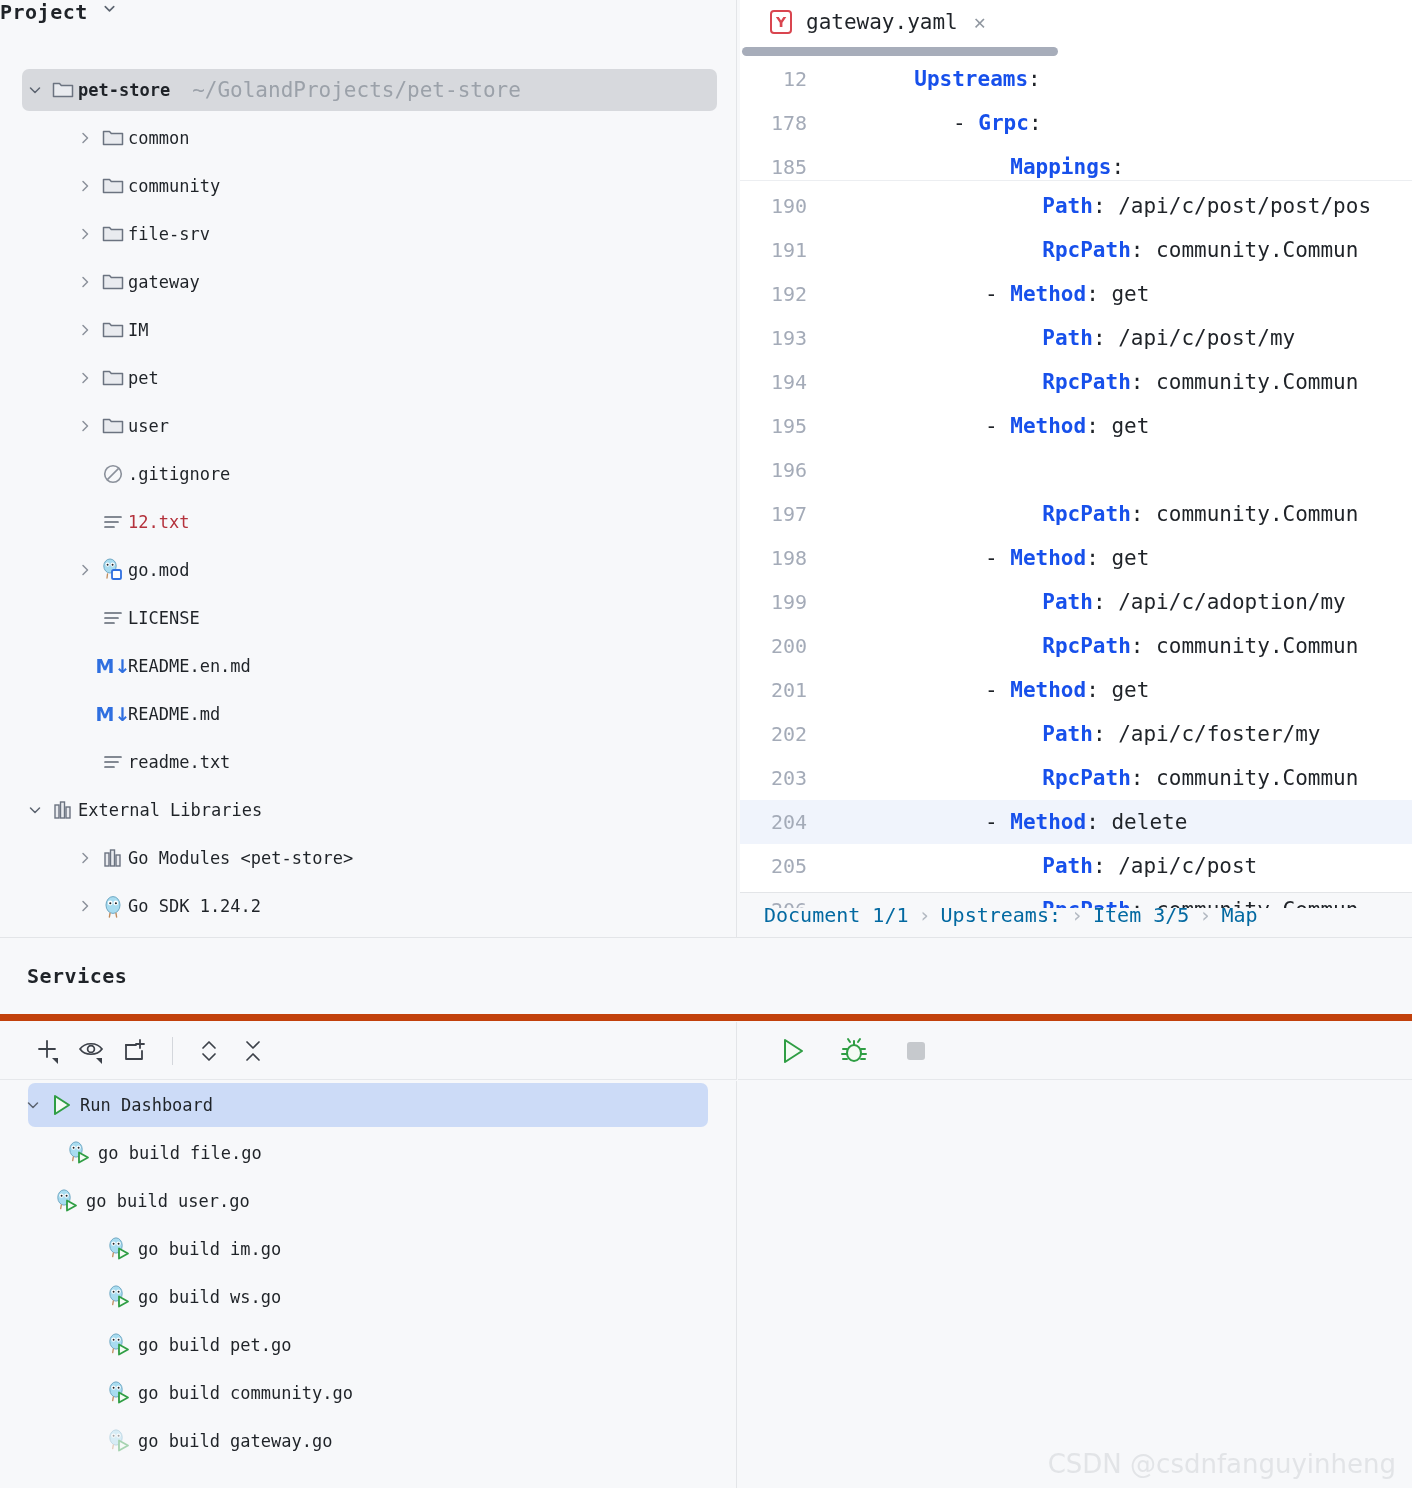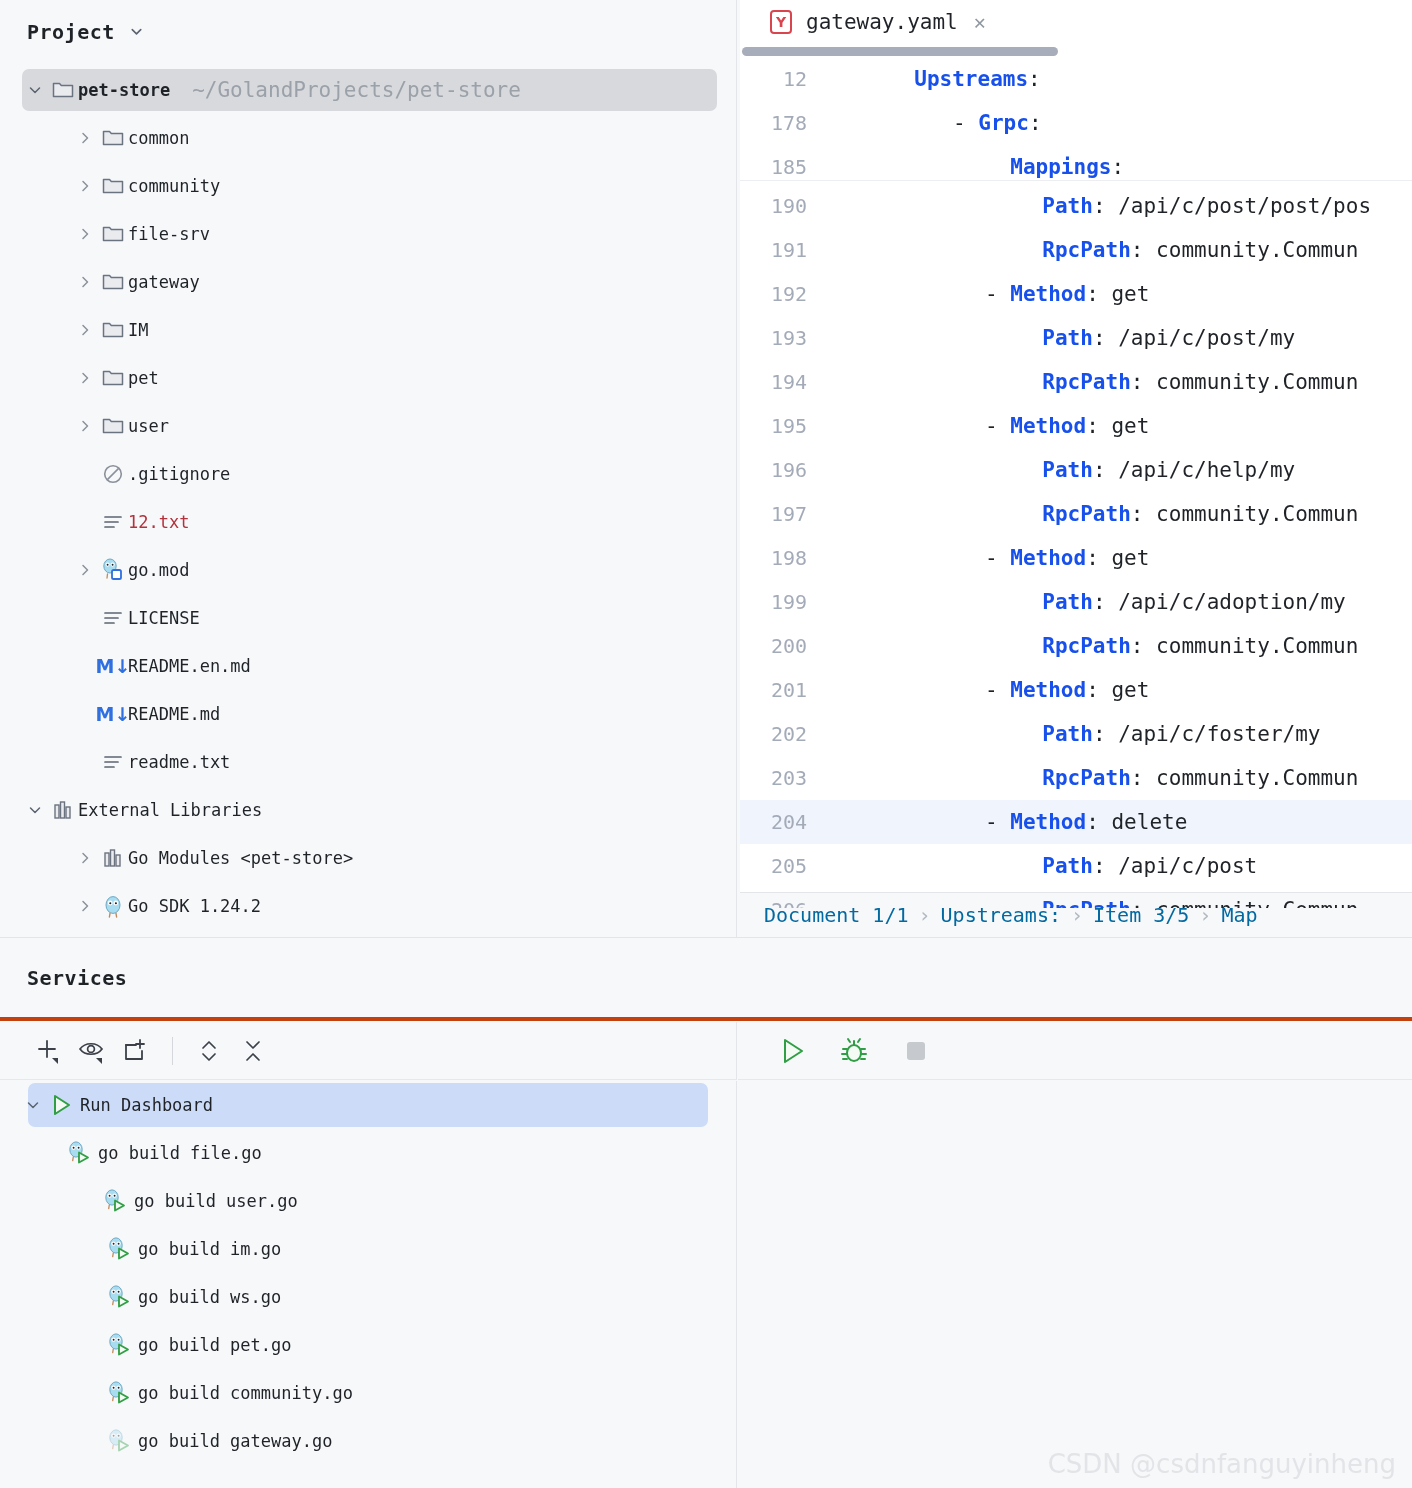--- a/index.html
+++ b/index.html
@@ -12,21 +12,21 @@
   .root{position:relative;width:1412px;height:1488px;}
 
   
   #project-panel{
     position:absolute;left:0;top:0;width:737px;height:937px;
     background:#f7f8fa;border-right:1px solid #e3e5e8;box-sizing:border-box;
     overflow:hidden;
   }
   #project-header{
     position:absolute;left:0;top:0;width:698px;height:44px;
-    display:flex;align-items:flex-end;padding-left:27px;box-sizing:border-box;
+    display:flex;align-items:flex-start;box-sizing:border-box;
   }
   #project-header .ttl{
     font-family:"DejaVu Sans Mono","Liberation Mono",monospace;
     font-weight:bold;font-size:20px;color:#1f2328;letter-spacing:.5px;
   }
   .chev-dn{margin-left:13px;display:inline-block;}
 
   .tree{position:absolute;left:0;top:66px;width:737px;}
   .row{position:relative;height:48px;display:flex;align-items:center;box-sizing:border-box;}
   .row .sel{
@@ -111,21 +111,21 @@
   #breadcrumb .sep{color:#b3b9c2;margin:0 10px;}
 
   
   #services-panel{
     position:absolute;left:0;top:937px;width:1412px;height:551px;
     background:#f7f8fa;border-top:1px solid #e3e5e8;box-sizing:border-box;
   }
   #services-header{
     position:absolute;left:0;top:0;width:1412px;height:83px;
     display:flex;align-items:center;padding-left:27px;box-sizing:border-box;
-    border-bottom:4px solid #c2410c;
+    border-bottom:7px solid #c2410c;
   }
   #services-header .ttl{
     font-family:"DejaVu Sans Mono","Liberation Mono",monospace;
     font-weight:bold;font-size:20px;color:#1f2328;letter-spacing:.5px;
   }
   #services-left-toolbar{
     position:absolute;left:0;top:84px;width:737px;height:58px;
     display:flex;align-items:center;padding-left:26px;box-sizing:border-box;
     border-bottom:1px solid #e6e8eb;border-right:1px solid #e3e5e8;
   }
@@ -521,21 +521,20 @@
           <div class="code-line rel">
             <span class="ln">194</span>
             <span class="code-txt" style="padding-left:192px"><span class="dash">  </span><span class="k">RpcPath</span><span class="v">: </span><span class="v">community.Commun</span></span>
           </div>
           <div class="code-line rel">
             <span class="ln">195</span>
             <span class="code-txt" style="padding-left:160px"><span class="dash">- </span><span class="k">Method</span><span class="v">: </span><span class="v">get</span></span>
           </div>
           <div class="code-line rel">
             <span class="ln">196</span>
-            <span class="code-txt" style="padding-left:192px"><span class="dash">  </span><span class="k">Path</span><span class="v">: </span><span class="v">/api/c/help/my</span></span>
           </div>
           <div class="code-line rel">
             <span class="ln">197</span>
             <span class="code-txt" style="padding-left:192px"><span class="dash">  </span><span class="k">RpcPath</span><span class="v">: </span><span class="v">community.Commun</span></span>
           </div>
           <div class="code-line rel">
             <span class="ln">198</span>
             <span class="code-txt" style="padding-left:160px"><span class="dash">- </span><span class="k">Method</span><span class="v">: </span><span class="v">get</span></span>
           </div>
           <div class="code-line rel">
@@ -676,21 +675,21 @@
                   <circle cx="14.6" cy="9.8" r=".95" fill="#1f2328"></circle>
                   <path d="M9.3 19 L8.7 22.6 M14.7 19 L15.3 22.6" stroke="#c08a5a" stroke-width="1.3" stroke-linecap="round"></path>
                   <path d="M15 14.5 L24 19.5 L15 24.5 Z" fill="#f4fbf5" stroke="#2f9e44" stroke-width="1.8" stroke-linejoin="round"></path>
                 </g>
               </svg>
             </span>
             <span class="lbl" style="margin-left:4px;">go build file.go</span>
           </div>
         </div>
         <div class="srow">
-          <div class="sinner" style="padding-left:100px">
+          <div class="sinner" style="padding-left:52px">
             <span class="ico">
               <svg width="30" height="30" viewBox="0 0 30 30">
                 <g>
                   <ellipse cx="12" cy="11.5" rx="6.2" ry="7.6" fill="#a8dcf0" stroke="#6fa8c4" stroke-width="1"></ellipse>
                   <circle cx="9.5" cy="9.6" r="2.2" fill="#fff"></circle>
                   <circle cx="14.5" cy="9.6" r="2.2" fill="#fff"></circle>
                   <circle cx="9.6" cy="9.8" r=".95" fill="#1f2328"></circle>
                   <circle cx="14.6" cy="9.8" r=".95" fill="#1f2328"></circle>
                   <path d="M9.3 19 L8.7 22.6 M14.7 19 L15.3 22.6" stroke="#c08a5a" stroke-width="1.3" stroke-linecap="round"></path>
                   <path d="M15 14.5 L24 19.5 L15 24.5 Z" fill="#f4fbf5" stroke="#2f9e44" stroke-width="1.8" stroke-linejoin="round"></path>

